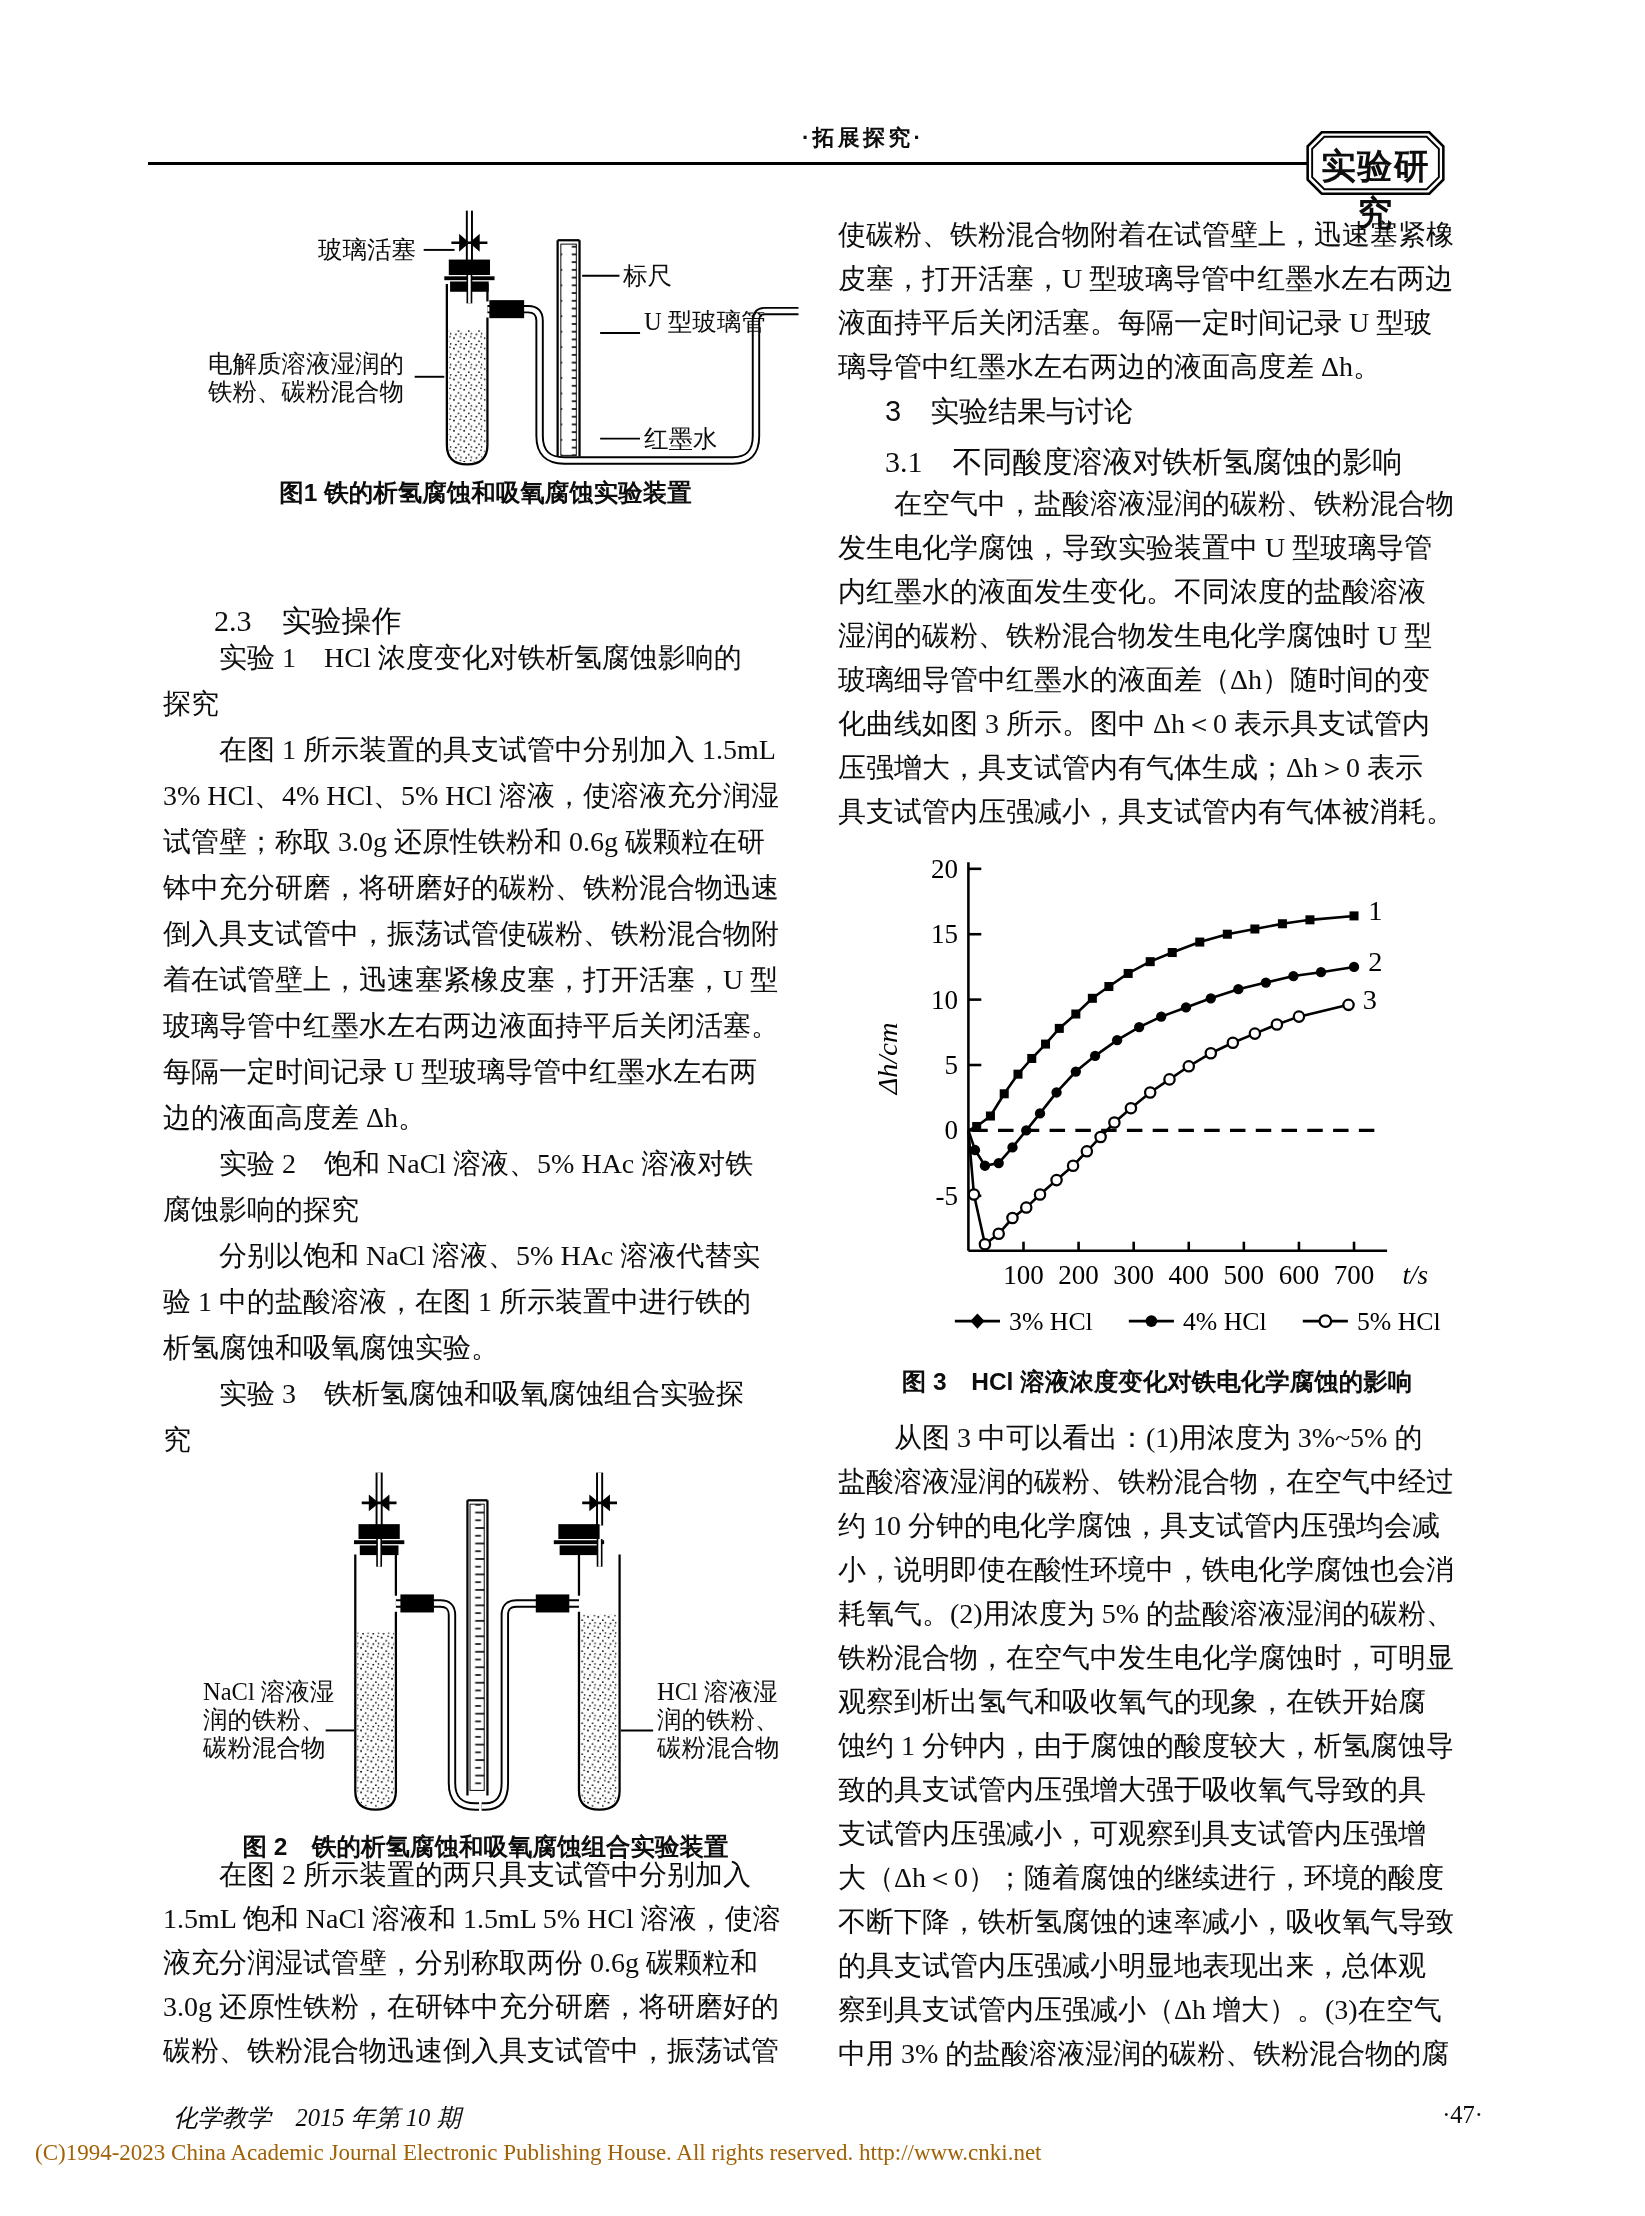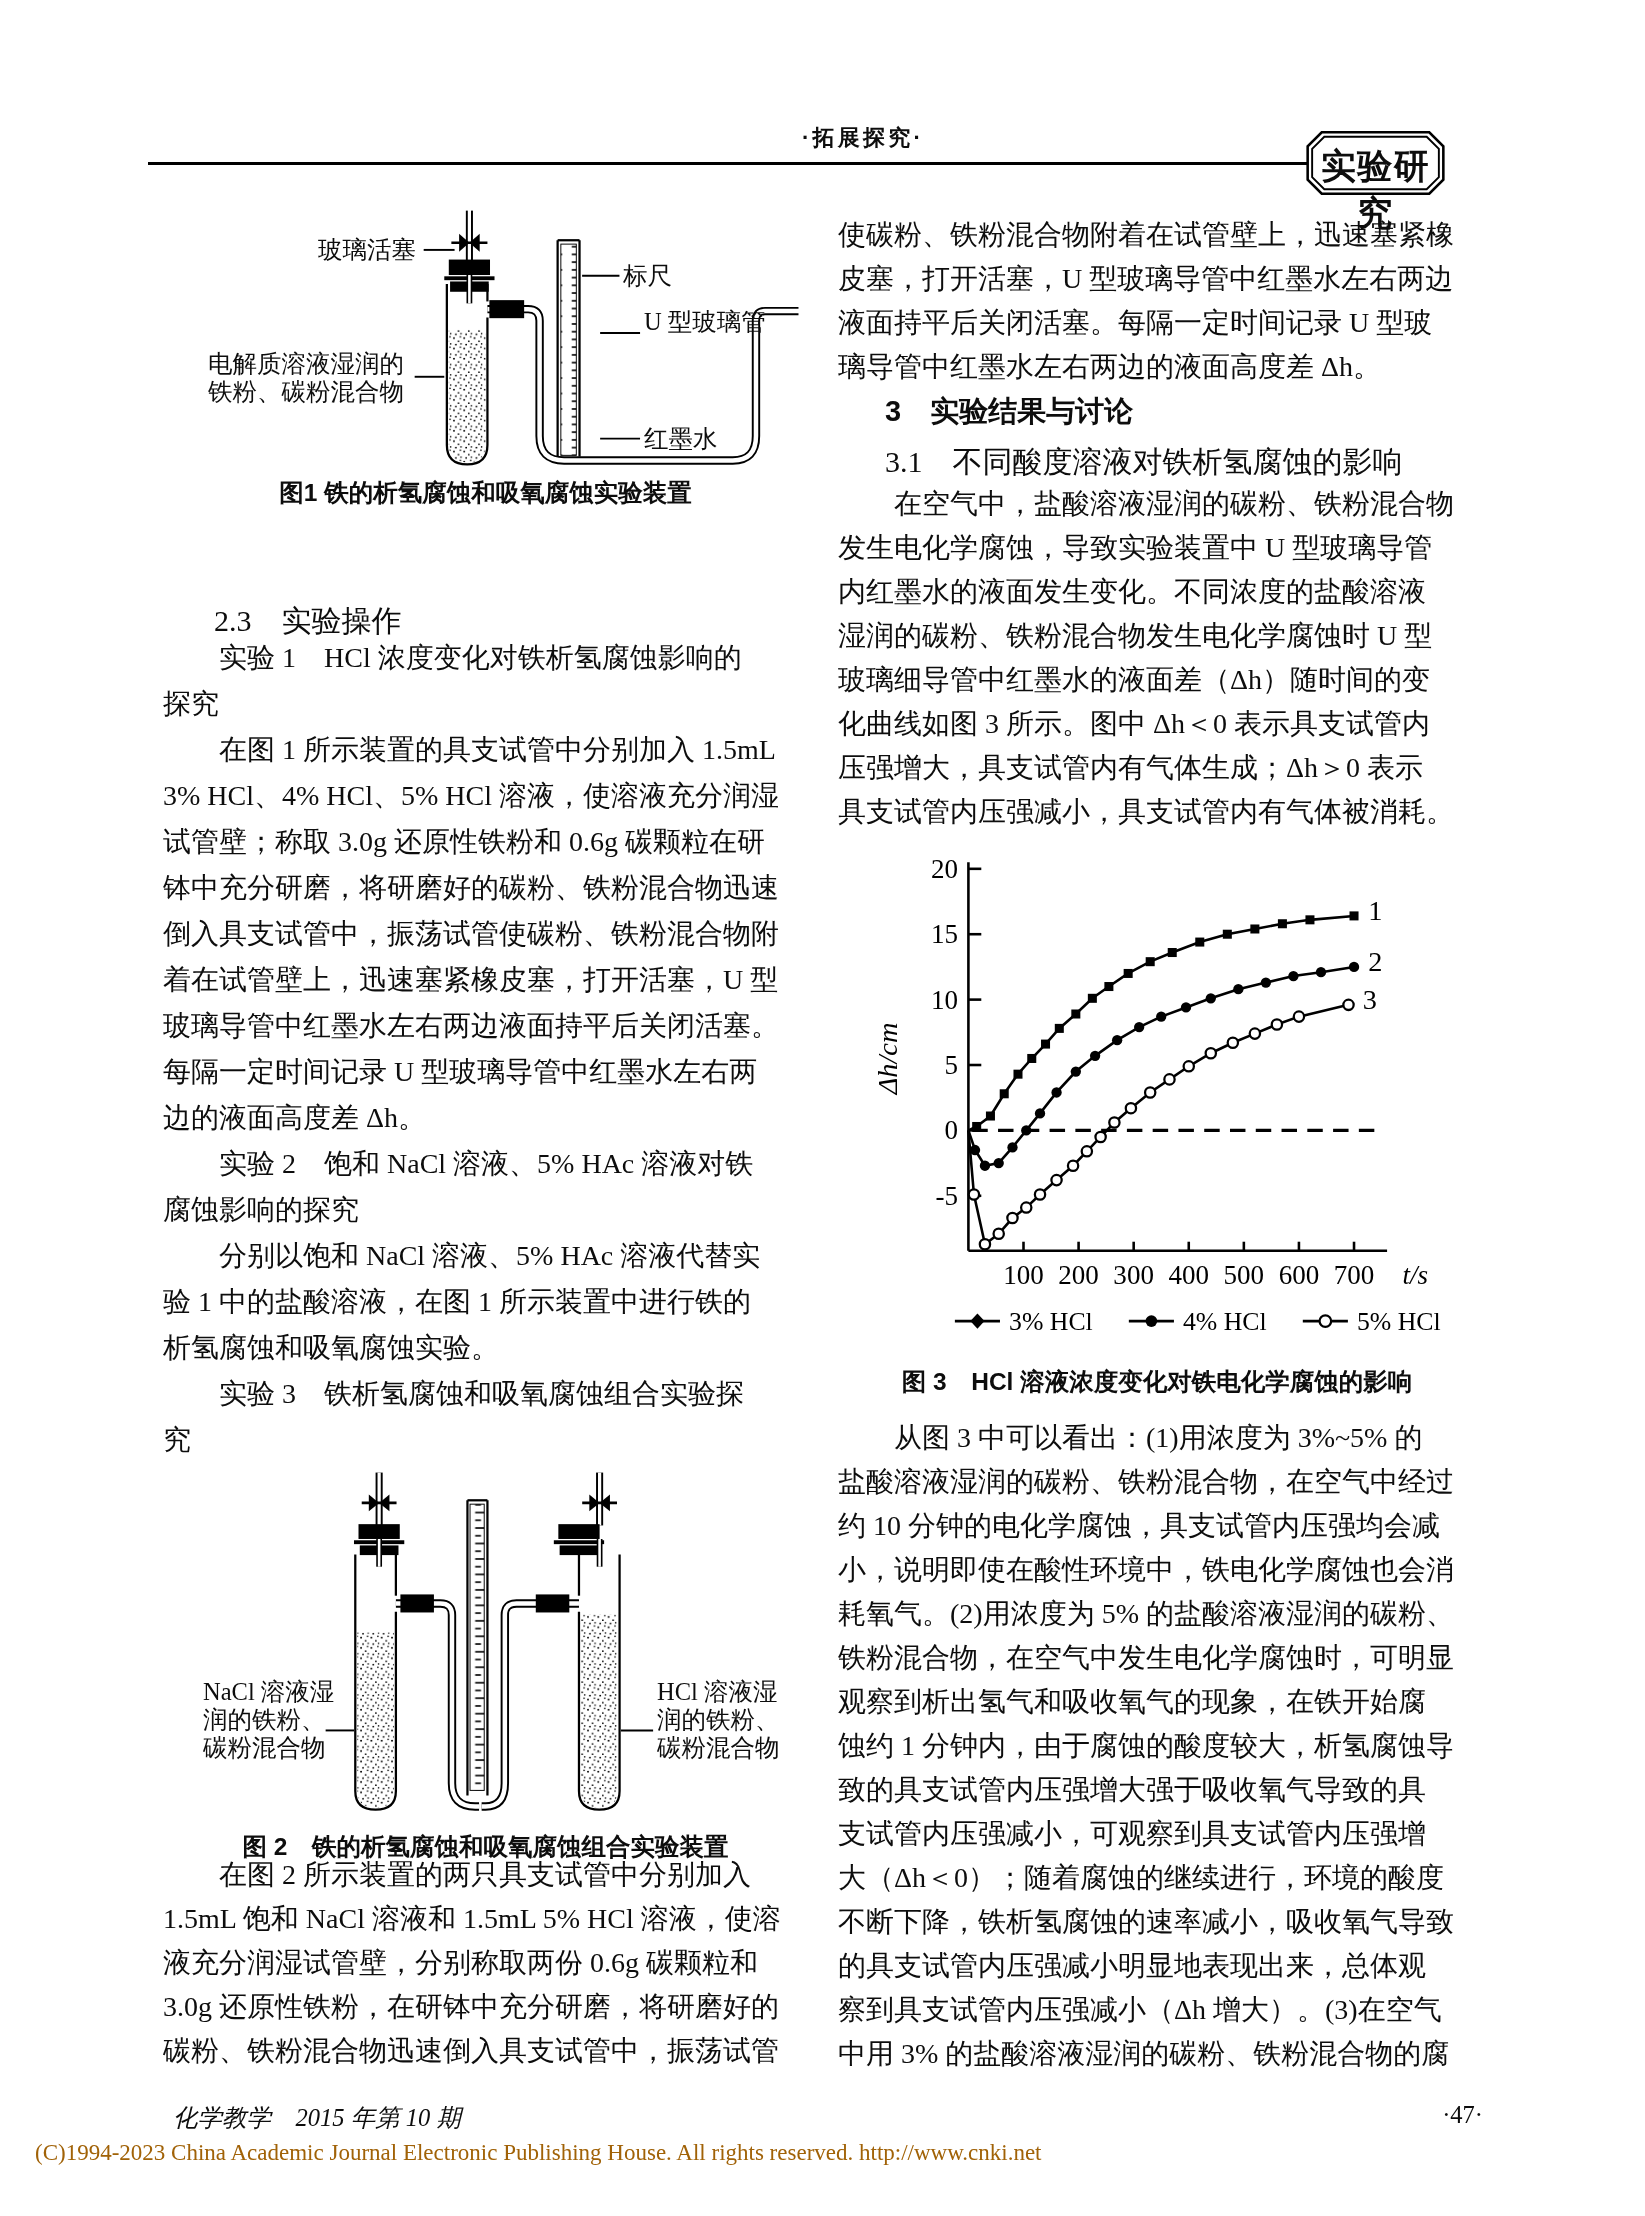--- a/index.html
+++ b/index.html
@@ -6,21 +6,21 @@
   body{width:1646px;height:2216px;position:relative;background:#ffffff;
        font-family:"Liberation Serif","DejaVu Serif",serif;color:#0d0d0d;overflow:hidden;}
   .abs{position:absolute;}
   .body-text{font-size:28px;line-height:46px;white-space:pre-line;letter-spacing:0;}
   .rcol-text{font-size:28px;line-height:44px;white-space:pre-line;}
   .rcol-text2{font-size:28px;line-height:44px;white-space:pre-line;}
   .caption{font-family:"Liberation Sans","DejaVu Sans",sans-serif;font-weight:bold;
            font-size:24.5px;text-align:center;}
   .running-title{font-family:"Liberation Sans","DejaVu Sans",sans-serif;font-weight:bold;
            font-size:22px;letter-spacing:3.2px;text-align:center;width:100%;}
-  .h-sec{font-family:"Liberation Sans","DejaVu Sans",sans-serif;font-weight:bold;font-size:29px;}
+  .h-sec{font-family:"Liberation Sans","DejaVu Sans",sans-serif;font-weight:normal;font-size:29px;}
   .h-sub{font-size:30px;}
   .rule{background:#000;}
   .fig-label{font-size:24.5px;line-height:28px;white-space:pre-line;}
   .badge-text{font-family:"Liberation Sans","DejaVu Sans",sans-serif;font-weight:bold;
            font-size:35px;letter-spacing:1.3px;}
   .footer-journal{font-size:24.5px;font-style:italic;}
   .footer-page{font-size:24.5px;}
   .copyright{font-size:23px;color:#a16207;}
   svg{display:block;}
 </style>

